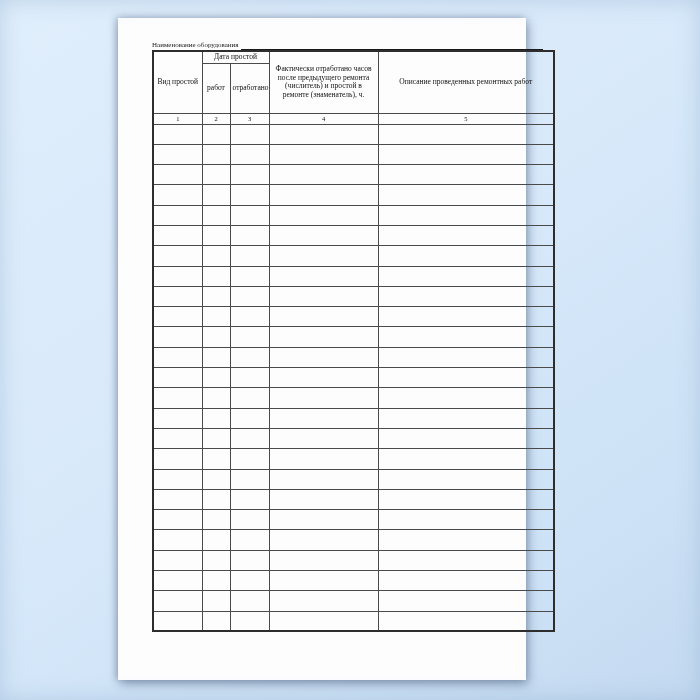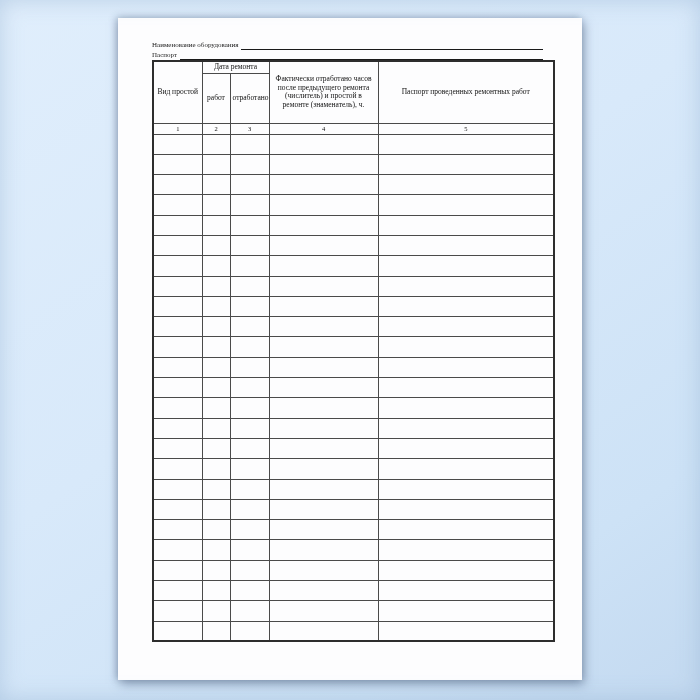--- a/index.html
+++ b/index.html
@@ -6,21 +6,21 @@
   .canvas{
     position:relative;width:700px;height:700px;overflow:hidden;
     background:linear-gradient(145deg,#e0eefc 0%,#d8e9fa 45%,#cde2f6 80%,#c3d9f0 100%);
     font-family:"Liberation Serif","DejaVu Serif",serif;
   }
   .canvas::after{ 
     content:"";position:absolute;inset:0;pointer-events:none;
     box-shadow:inset 0 0 22px rgba(140,170,205,0.45);
   }
   .paper{
-    position:absolute;left:118px;top:18px;width:464px;height:662px;
+    position:absolute;left:118px;top:18px;width:408px;height:662px;
     background:#fdfdfe;
     box-shadow:2px 4px 10px rgba(85,105,135,0.60),-2px -1px 7px rgba(95,115,145,0.40);
   }
   .content{position:absolute;left:34px;top:22px;width:401px;}
   .field-line{
     display:flex;align-items:flex-end;width:391px;height:10px;
     font-size:7px;line-height:9px;color:#1b1b1b;white-space:nowrap;
   }
   .field-line .lbl{padding-right:3px;}
   .field-line .fill{flex:1 1 auto;border-bottom:1px solid #1a1a1a;height:9px;}
@@ -42,41 +42,37 @@
 </style>
 </head>
 <body>
 
 <div class="canvas">
   <div class="paper">
     <div class="content">
 
       <div class="field-line">
         <span class="lbl">Наименование оборудования</span>
-        <span class="fill"></span>
-      </div>
-      <div class="field-line">
-        <span class="lbl">Паспорт</span>
         <span class="fill"></span>
       </div>
 
       <table class="logtbl">
         <colgroup>
           <col class="c1">
             <col class="c2">
             <col class="c3">
             <col class="c4">
             <col class="c5">
         </colgroup>
         <tbody>
           <tr class="hdr-date-row">
             <td rowspan="2">Вид простой</td>
-            <td colspan="2">Дата ремонта</td>
+            <td colspan="2">Дата простой</td>
             <td rowspan="2">Фактически отработано часов после предыдущего ремонта (числитель) и простой в ремонте (знаменатель), ч.</td>
-            <td rowspan="2">Паспорт проведенных ремонтных работ</td>
+            <td rowspan="2">Описание проведенных ремонтных работ</td>
           </tr>
           <tr class="hdr-main-row">
             <td>работ</td>
             <td>отработано</td>
           </tr>
           <tr class="num-row">
             <td>1</td>
             <td>2</td>
             <td>3</td>
             <td>4</td>

